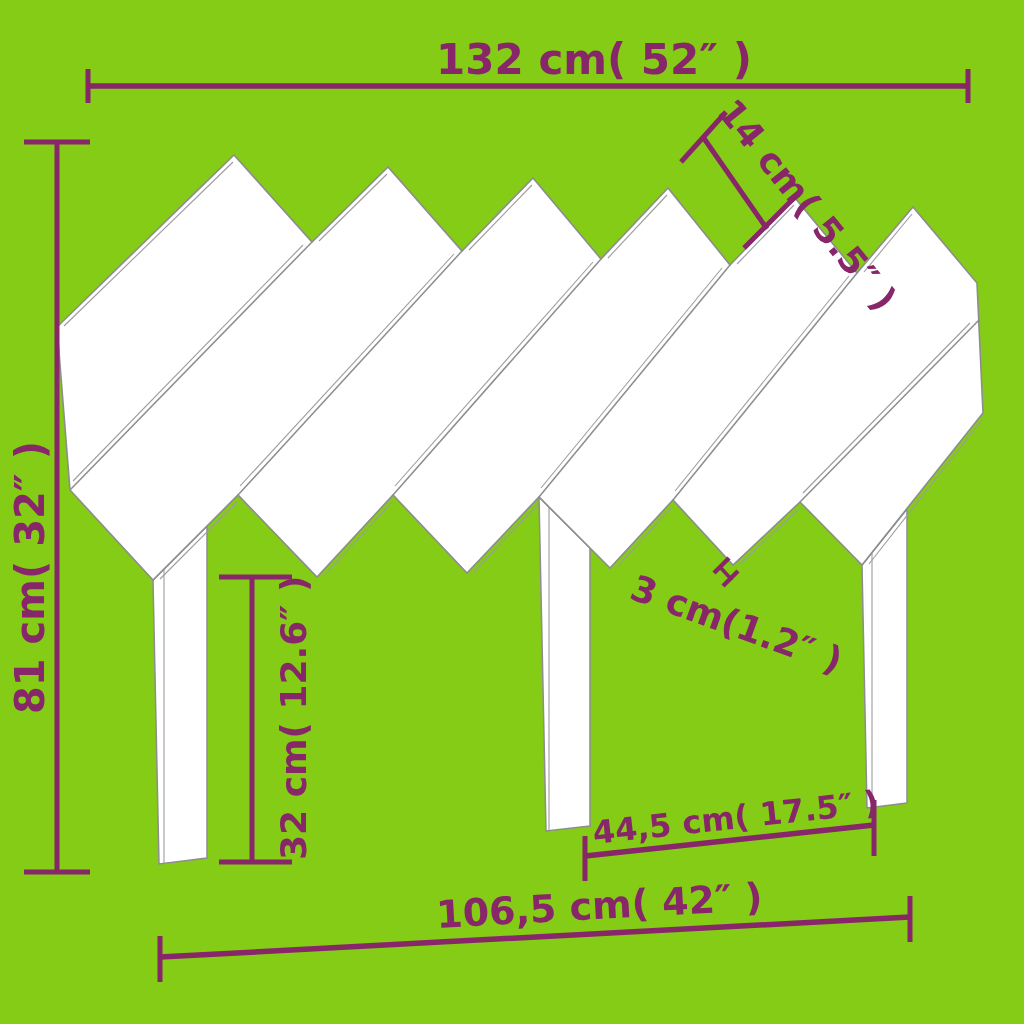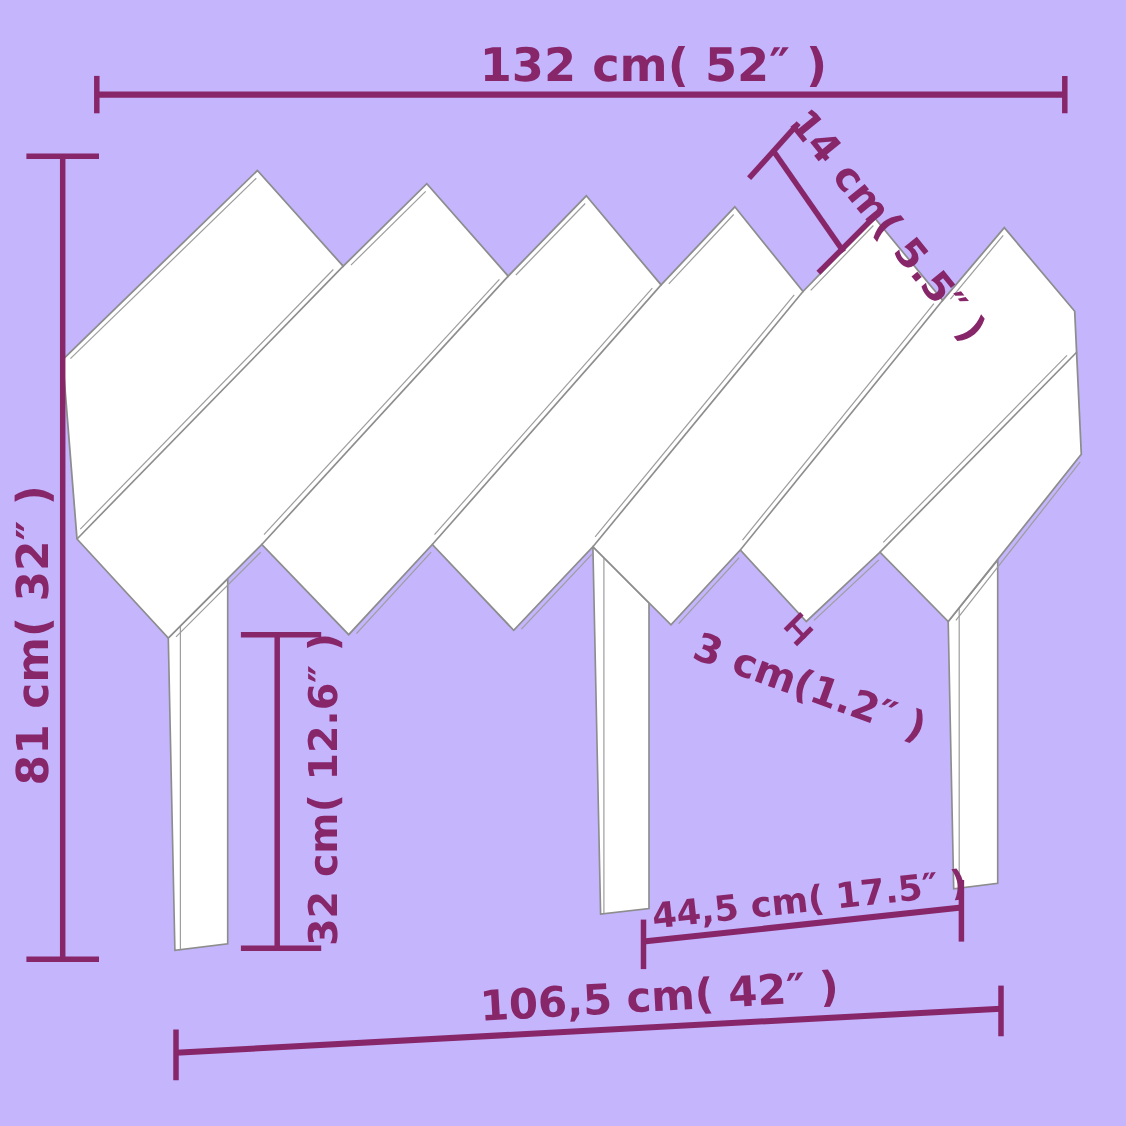--- a/index.html
+++ b/index.html
@@ -8,21 +8,21 @@
     width: 1024px;
     height: 1024px;
     background: #ffffff;
     overflow: hidden;
     font-family: "DejaVu Sans", sans-serif;
   }
   .stage {
     position: relative;
     width: 1024px;
     height: 1024px;
-    background: #c4b5fd;
+    background: #84cc16;
   }
   svg { display: block; }
   .outline {
     fill: #ffffff;
     stroke: #8d8d8d;
     stroke-width: 1.6;
     stroke-linejoin: miter;
   }
   .thin {
     fill: none;

